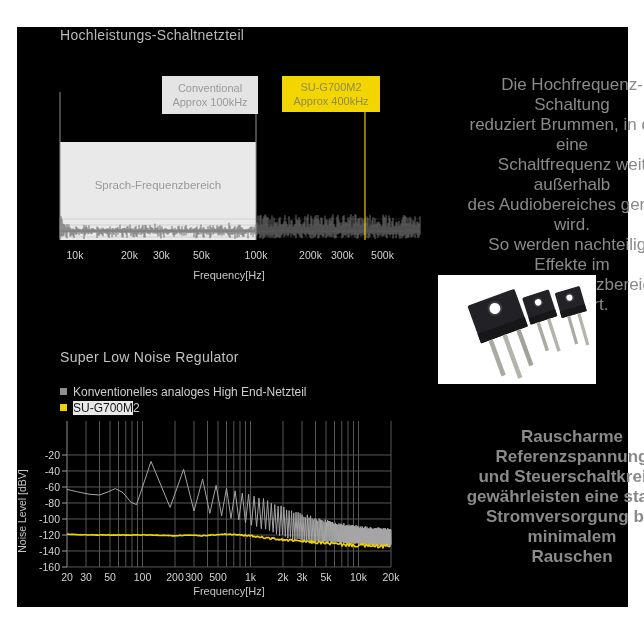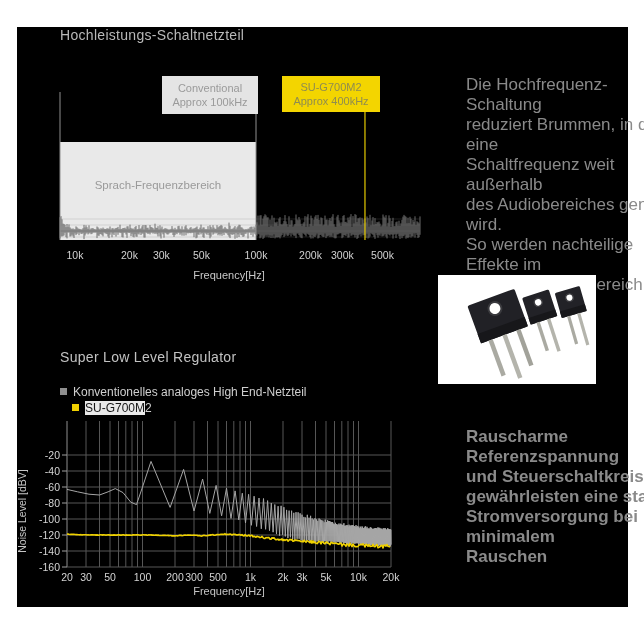--- a/index.html
+++ b/index.html
@@ -1,20 +1,20 @@
 <!DOCTYPE html>
 <html><head>
 <meta charset="utf-8">
 <style>
   html,body{margin:0;padding:0;}
   body{
     width:644px;height:644px;position:relative;background:#ffffff;
     font-family:"Liberation Sans", sans-serif;overflow:hidden;
   }
-  .panel{position:absolute;left:17px;top:27px;width:611px;height:580px;background:#000;}
+  .panel{position:absolute;left:17px;top:27px;width:611px;height:580px;background:#000;text-align:center;}
   .sec-title{position:absolute;color:#b9b9b9;font-size:14px;letter-spacing:.3px;white-space:nowrap;}
   .para{position:absolute;width:212px;color:#8a8a8a;font-size:17px;line-height:20px;white-space:pre-line;margin-left:36px;}
   .photo-box{position:absolute;left:421px;top:248px;width:158px;height:109px;background:#fff;}
   .legend-row{position:absolute;display:flex;align-items:center;height:13px;color:#cfcfcf;font-size:12px;white-space:nowrap;}
   .swatch{width:7px;height:7px;display:inline-block;margin-right:6px;flex:0 0 auto;}
   .hl{background:#e9e9e9;color:#161616;}
   svg{display:block;}
   svg text{font-family:"Liberation Sans", sans-serif;}
 </style>
 </head>
@@ -89,27 +89,27 @@
       <g transform="translate(133,28) rotate(-16)">
         <rect x="-13" y="-14" width="26" height="26" rx="1.5" fill="#222227"></rect>
         <rect x="-13" y="5" width="26" height="7" fill="#17171a"></rect>
         <circle cx="0" cy="-5.5" r="3.8" fill="#ffffff" stroke="#3a3a3e" stroke-width="1.5"></circle>
         <rect x="-7.5" y="12" width="3.2" height="29" fill="#aaaaa2"></rect>
         <rect x="3" y="12" width="3.2" height="33" fill="#b4b4ac"></rect>
       </g>
     </svg>
   </div>
 
-  <div class="sec-title" style="left:43px;top:322px;color:#c2c2c2;">Super Low Level Regulator</div>
+  <div class="sec-title" style="left:43px;top:322px;color:#c2c2c2;">Super Low Noise Regulator</div>
 
   <div class="legend-row" style="left:43px;top:358px;">
     <span class="swatch" style="background:#8f8f8f;"></span>
     <span>Konventionelles analoges High End-Netzteil</span>
   </div>
-  <div class="legend-row" style="left:43px;top:374px;margin-left:12px;">
+  <div class="legend-row" style="left:43px;top:374px;">
     <span class="swatch" style="background:#f0d000;"></span>
     <span class="hl">SU-G700M</span>
       <span>2</span>
   </div>
 
   <svg id="chart2" style="position:absolute;left:0px;top:373px;" width="400" height="200" viewBox="0 0 400 200">
       <g>
         <line x1="50.0" y1="21" x2="50.0" y2="167" stroke="#8f8f8f" stroke-width="1"></line>
         <line x1="69.0" y1="21" x2="69.0" y2="167" stroke="#565656" stroke-width="1"></line>
         <line x1="82.5" y1="21" x2="82.5" y2="167" stroke="#565656" stroke-width="1"></line>

